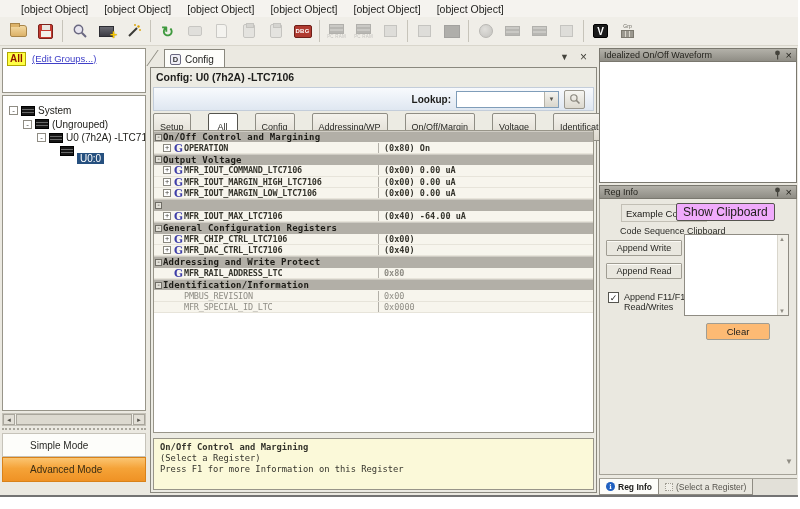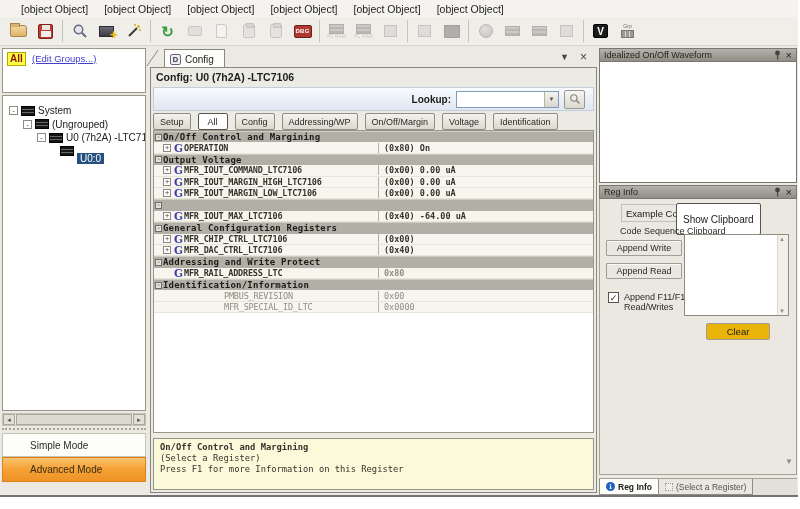--- a/index.html
+++ b/index.html
@@ -64,62 +64,62 @@
   .dbadge { width:11px; height:11px; border:1px solid #6a6880; border-radius:2px; background:#efeef7; color:#333; font-size:7.5px; font-weight:bold; display:flex; align-items:center; justify-content:center; }
   .strip-ctl { position:absolute; top:4px; font-size:9px; color:#44433c; }
   .ctl-drop { right:28px; } .ctl-close { right:10px; font-size:12px; line-height:10px; }
   .center-pane { position:absolute; left:150px; top:67px; width:447px; height:426px; background:#ecebe3; border:1px solid #8a887e; }
   .cfg-title { position:absolute; left:5px; top:3px; font-size:10.5px; font-weight:bold; color:#1d1d1b; }
   .lookup-bar { position:absolute; left:2px; top:19px; width:441px; height:24px; background:linear-gradient(#f8fafd,#dfe7f1); border:1px solid #c3cdda; display:flex; align-items:center; justify-content:flex-end; padding-right:8px; gap:5px; }
   .lookup-label { font-size:10px; font-weight:bold; color:#1d1d1b; }
   .lookup-combo { width:103px; height:17px; background:#fff; border:1px solid #7f9db9; display:flex; align-items:center; justify-content:flex-end; }
   .combo-arrow { width:14px; height:15px; background:linear-gradient(#f4f3ef,#d9d6cc); border-left:1px solid #b5b2a8; font-size:6px; display:flex; align-items:center; justify-content:center; color:#55534c; }
   .lookup-btn { width:21px; height:19px; background:linear-gradient(#f6f5f1,#dcd9cf); border:1px solid #9a978e; border-radius:2px; display:flex; align-items:center; justify-content:center; }
-  .ctabs { position:absolute; left:2px; top:45px; height:17px; display:flex; gap:7px; }
+  .ctabs { position:absolute; left:2px; top:45px; height:28px; display:flex; gap:17px; }
   .ctab { padding:1px 6px; font-size:9px; color:#2a2a26; background:linear-gradient(#f4f2ec,#ddd9cf); border:1px solid #8f8d84; border-radius:2px; display:flex; align-items:center; }
   .ctab.active { background:#fff; border:1px solid #55544e; padding:1px 9px; }
   .grid { position:absolute; left:2px; top:62px; width:441px; height:303px; background:#fff; border:1px solid #989589; overflow:hidden; font-family:"DejaVu Sans Mono",monospace; }
   .grow { display:flex; align-items:center; height:11.4px; font-size:8.5px; }
   .grow .gut { width:9px; display:flex; align-items:center; justify-content:center; flex:none; }
   .gutbox { width:7px; height:7px; border:1px solid #6f6d65; background:#e4e2da; font-size:7px; line-height:5px; text-align:center; color:#3a3935; }
   .grow .exp { width:8px; height:8px; border:1px solid #8a887f; background:#fff; font-size:7px; line-height:6px; text-align:center; color:#44433c; margin-right:2px; flex:none; }
   .grow .gicon { width:11px; font-size:10.5px; font-weight:bold; color:#3d3da8; font-family:"DejaVu Serif",serif; line-height:10px; flex:none; text-align:center; }
   .grow .rname { flex:1; font-weight:bold; color:#35342c; letter-spacing:-.2px; white-space:nowrap; overflow:hidden; }
   .grow .rval { width:215px; flex:none; border-left:1px solid #b3b0a8; padding-left:5px; font-weight:bold; color:#35342c; white-space:nowrap; }
   .grow.sec { background:#b2afa7; border-top:1px solid #cfccc4; }
   .grow.sec .rname { font-size:9px; font-weight:bold; color:#1d1c17; letter-spacing:.2px; }
   .grow.row { background:#f7f5ed; border-bottom:1px solid #e7e4da; }
   .grow.noexp .exp { visibility:hidden; }
   .grow.nog .gicon { visibility:hidden; }
-  .grow.dim .rname,.grow.dim .rval { color:#8f8d85; font-weight:normal;margin-left:40px; }
+  .grow.dim .rname,.grow.dim .rval { color:#8f8d85; font-weight:normal; }
   .grow.dimval .rval { color:#8f8d85; }
   .info-box { position:absolute; left:2px; top:370px; width:441px; height:52px; background:#fbf9d9; border:1px solid #989589; padding:3px 6px; font-family:"DejaVu Sans Mono",monospace; font-size:8.8px; color:#35342c; line-height:11px; }
   .info-box .ib-title { font-weight:bold; }
 
   
   .ptitle { position:absolute; height:14px; width:198px; left:599px; background:linear-gradient(#b3b1a9,#8f8d85); border:1px solid #7a786f; color:#26251f; font-size:9px; display:flex; align-items:center; padding:0 4px; }
   .ptitle .pt-label { flex:1; white-space:nowrap; overflow:hidden; }
   .ptitle .pt-ctl { display:flex; align-items:center; gap:5px; }
   .pt-x { font-size:11px; line-height:9px; color:#26251f; }
   .wf-body { position:absolute; left:599px; top:62px; width:198px; height:121px; background:#fff; border:1px solid #7a786f; border-top:none; }
   .ri-body { position:absolute; left:599px; top:199px; width:198px; height:276px; background:#eae8e0; border:1px solid #a5a298; border-top:none; }
   .btn-flat { position:absolute; left:21px; top:5px; height:16px; background:#e9e7df; border:1px solid #c2bfb5; display:flex; align-items:center; gap:4px; padding:8px 4px; font-size:9.5px; color:#22211d; }
   .btn-flat .drp { font-size:6px; color:#55534c; border-left:1px solid #c2bfb5; padding-left:3px; height:10px; display:flex; align-items:center; }
-  .btn-showclip { position:absolute; left:76px; top:4px; height:32px; background:#ffffff; border:1px solid #55544e; border-radius:2px; display:flex; align-items:center; padding:0 6px; font-size:10px; color:#22211d; }
+  .btn-showclip { position:absolute; left:76px; top:4px; height:18px; background:#f0abfc; border:1px solid #55544e; border-radius:2px; display:flex; align-items:center; padding:0 6px; font-size:12px; color:#22211d; }
   .ri-label { position:absolute; left:20px; top:27px; font-size:9px; color:#2a2a26; }
   .btn-append { position:absolute; left:6px; width:76px; height:16px; background:#e9e7df; border:1px solid #a09d93; box-shadow:inset 0 1px 0 #fbfaf6; border-radius:1px; display:flex; align-items:center; justify-content:center; font-size:9px; color:#2a2a26; }
   .aw { top:41px; } .ar { top:64px; }
   .cb-row { position:absolute; left:8px; top:93px; display:flex; gap:5px; width:84px; }
   .cbox { width:11px; height:11px; background:#fff; border:1px solid #55544e; font-size:9px; line-height:10px; text-align:center; color:#1d1d1b; flex:none; }
   .cb-label { font-size:9px; color:#2a2a26; line-height:10px; }
   .ri-textarea { position:absolute; left:84px; top:35px; width:105px; height:82px; background:#fff; border:1px solid #8f8c83; }
   .ta-scroll { position:absolute; right:0; top:0; width:11px; height:100%; background:#f2f0e9; border-left:1px solid #d9d6cc; }
   .ta-up { position:absolute; top:1px; left:1px; font-size:6px; color:#8f8c83; }
   .ta-dn { position:absolute; bottom:1px; left:1px; font-size:6px; color:#8f8c83; }
-  .btn-clear { position:absolute; left:106px; top:124px; width:64px; height:17px; background:#eab308; border:1px solid #a09d93; border-radius:2px; display:flex; align-items:center; justify-content:center; font-size:9.5px; color:#22211d; }
+  .btn-clear { position:absolute; left:106px; top:124px; width:64px; height:17px; background:#fdba74; border:1px solid #a09d93; border-radius:2px; display:flex; align-items:center; justify-content:center; font-size:9.5px; color:#22211d; }
   .ri-panel-scroll-dn { position:absolute; right:3px; bottom:8px; font-size:8px; color:#8f8c83; }
   .ri-tabs { position:absolute; left:599px; top:478px; width:198px; height:17px; display:flex; align-items:flex-start; border-top:1px solid #a5a298; background:#e2e0d8; }
   .ritab { height:16px; display:flex; align-items:center; gap:3px; padding:0 6px; font-size:8.5px; border:1px solid #8f8c83; border-top:none; }
   .ritab.active { background:#fdfdfa; color:#1d1d1b; font-weight:bold; }
   .ritab.inactive { background:#e9e7df; color:#55534c; border-left:none; }
   .info-ic { width:9px; height:9px; border-radius:50%; background:#2060c0; color:#fff; font-size:6.5px; font-weight:bold; display:flex; align-items:center; justify-content:center; font-family:"DejaVu Serif",serif; flex:none; }
   .sq-ic { width:8px; height:8px; border:1px dotted #a09d93; background:#f0eee7; flex:none; }
 </style>
 </head>
 <body>

